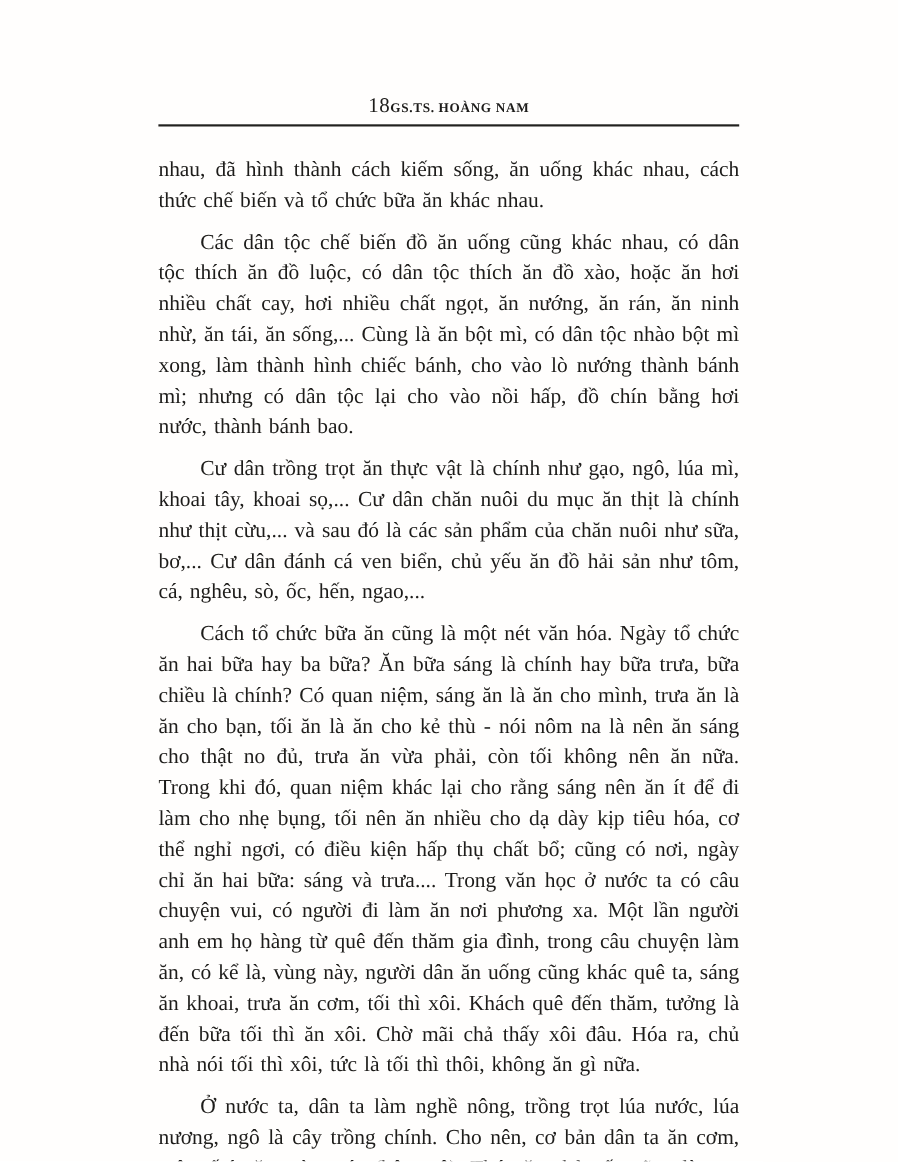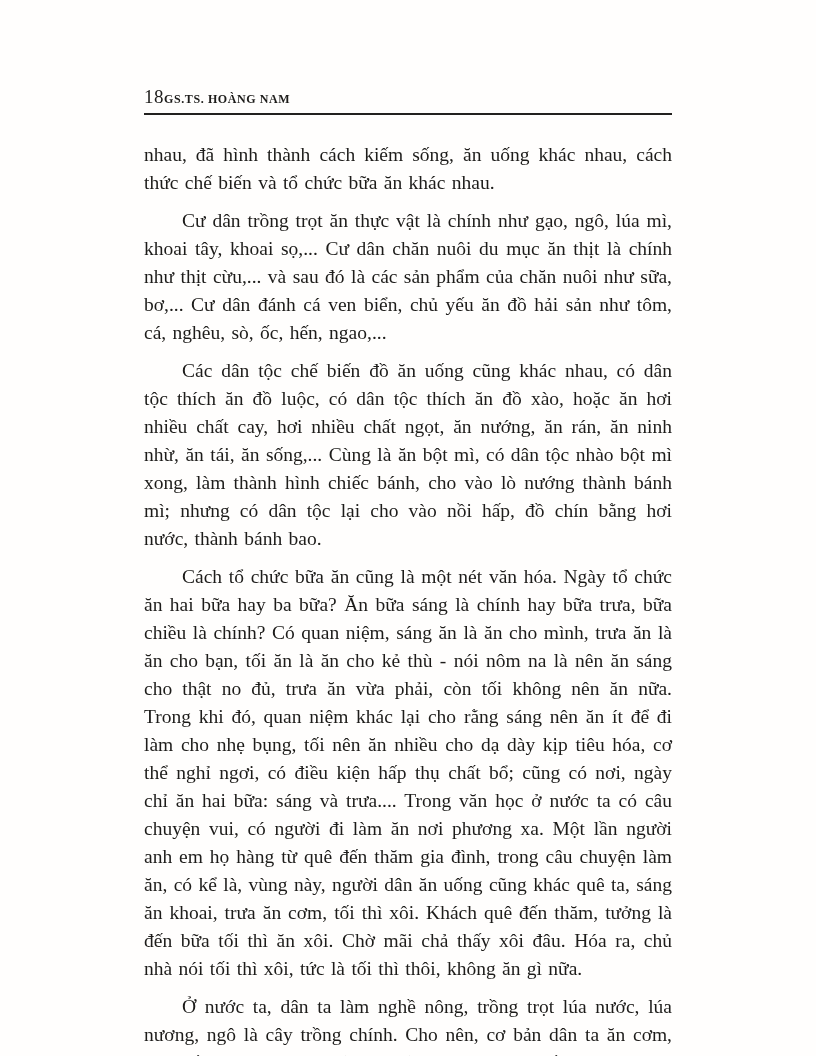--- a/index.html
+++ b/index.html
@@ -14,21 +14,21 @@
     margin: 0 auto;
     background: #fffefd;
     box-sizing: border-box;
     padding: 86px 144px 0 144px;
     font-family: "Liberation Serif", "DejaVu Serif", serif;
     color: #1d1c1a;
     overflow: hidden;
   }
   .running-header {
     display: flex;
-    justify-content: flex-start;
+    justify-content: center;
     align-items: baseline;
     border-bottom: 2.5px solid #22211f;
     padding-bottom: 5px;
   }
   .page-number {
     font-size: 19px;
     letter-spacing: 0.5px;
   }
   .author {
     font-size: 12px;
@@ -55,19 +55,19 @@
 
 <div class="page">
 
   <div class="running-header">
     <span class="page-number">18</span>
     <span class="author">GS.TS. HOÀNG NAM</span>
   </div>
 
   <div class="body-text">
     <p class="continuation">nhau, đã hình thành cách kiếm sống, ăn uống khác nhau, cách thức chế biến và tổ chức bữa ăn khác nhau.</p>
+    <p>Các dân tộc chế biến đồ ăn uống cũng khác nhau, có dân tộc thích ăn đồ luộc, có dân tộc thích ăn đồ xào, hoặc ăn hơi nhiều chất cay, hơi nhiều chất ngọt, ăn nướng, ăn rán, ăn ninh nhừ, ăn tái, ăn sống,... Cùng là ăn bột mì, có dân tộc nhào bột mì xong, làm thành hình chiếc bánh, cho vào lò nướng thành bánh mì; nhưng có dân tộc lại cho vào nồi hấp, đồ chín bằng hơi nước, thành bánh bao.</p>
     <p>Cư dân trồng trọt ăn thực vật là chính như gạo, ngô, lúa mì, khoai tây, khoai sọ,... Cư dân chăn nuôi du mục ăn thịt là chính như thịt cừu,... và sau đó là các sản phẩm của chăn nuôi như sữa, bơ,... Cư dân đánh cá ven biển, chủ yếu ăn đồ hải sản như tôm, cá, nghêu, sò, ốc, hến, ngao,...</p>
-    <p>Các dân tộc chế biến đồ ăn uống cũng khác nhau, có dân tộc thích ăn đồ luộc, có dân tộc thích ăn đồ xào, hoặc ăn hơi nhiều chất cay, hơi nhiều chất ngọt, ăn nướng, ăn rán, ăn ninh nhừ, ăn tái, ăn sống,... Cùng là ăn bột mì, có dân tộc nhào bột mì xong, làm thành hình chiếc bánh, cho vào lò nướng thành bánh mì; nhưng có dân tộc lại cho vào nồi hấp, đồ chín bằng hơi nước, thành bánh bao.</p>
     <p>Cách tổ chức bữa ăn cũng là một nét văn hóa. Ngày tổ chức ăn hai bữa hay ba bữa? Ăn bữa sáng là chính hay bữa trưa, bữa chiều là chính? Có quan niệm, sáng ăn là ăn cho mình, trưa ăn là ăn cho bạn, tối ăn là ăn cho kẻ thù - nói nôm na là nên ăn sáng cho thật no đủ, trưa ăn vừa phải, còn tối không nên ăn nữa. Trong khi đó, quan niệm khác lại cho rằng sáng nên ăn ít để đi làm cho nhẹ bụng, tối nên ăn nhiều cho dạ dày kịp tiêu hóa, cơ thể nghỉ ngơi, có điều kiện hấp thụ chất bổ; cũng có nơi, ngày chỉ ăn hai bữa: sáng và trưa.... Trong văn học ở nước ta có câu chuyện vui, có người đi làm ăn nơi phương xa. Một lần người anh em họ hàng từ quê đến thăm gia đình, trong câu chuyện làm ăn, có kể là, vùng này, người dân ăn uống cũng khác quê ta, sáng ăn khoai, trưa ăn cơm, tối thì xôi. Khách quê đến thăm, tưởng là đến bữa tối thì ăn xôi. Chờ mãi chả thấy xôi đâu. Hóa ra, chủ nhà nói tối thì xôi, tức là tối thì thôi, không ăn gì nữa.</p>
     <p>Ở nước ta, dân ta làm nghề nông, trồng trọt lúa nước, lúa nương, ngô là cây trồng chính. Cho nên, cơ bản dân ta ăn cơm, một số ít, ăn mèn mén (bột ngô). Thức ăn chủ yếu cũng là rau. Thịt, trứng, cá, tôm, thường ngày, bữa có bữa không. Trong ngày lễ tết,</p>
   </div>
 
 </div>
 
 </body></html>

